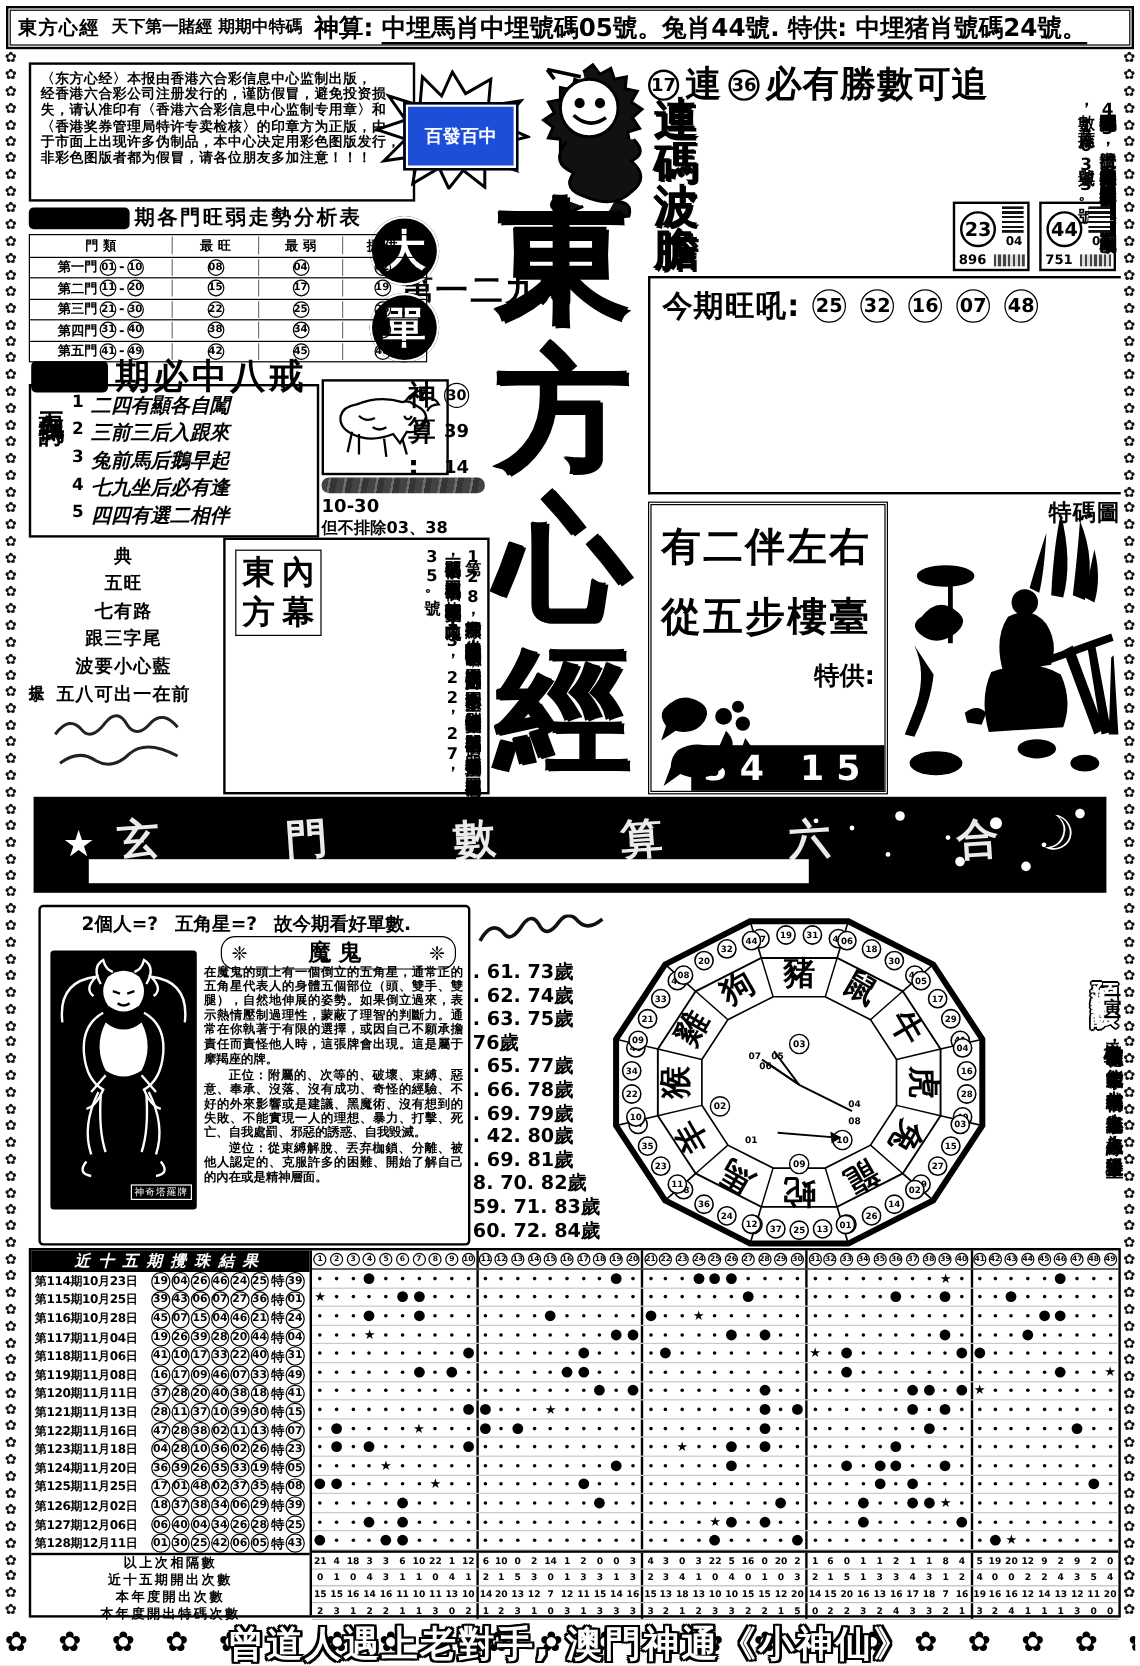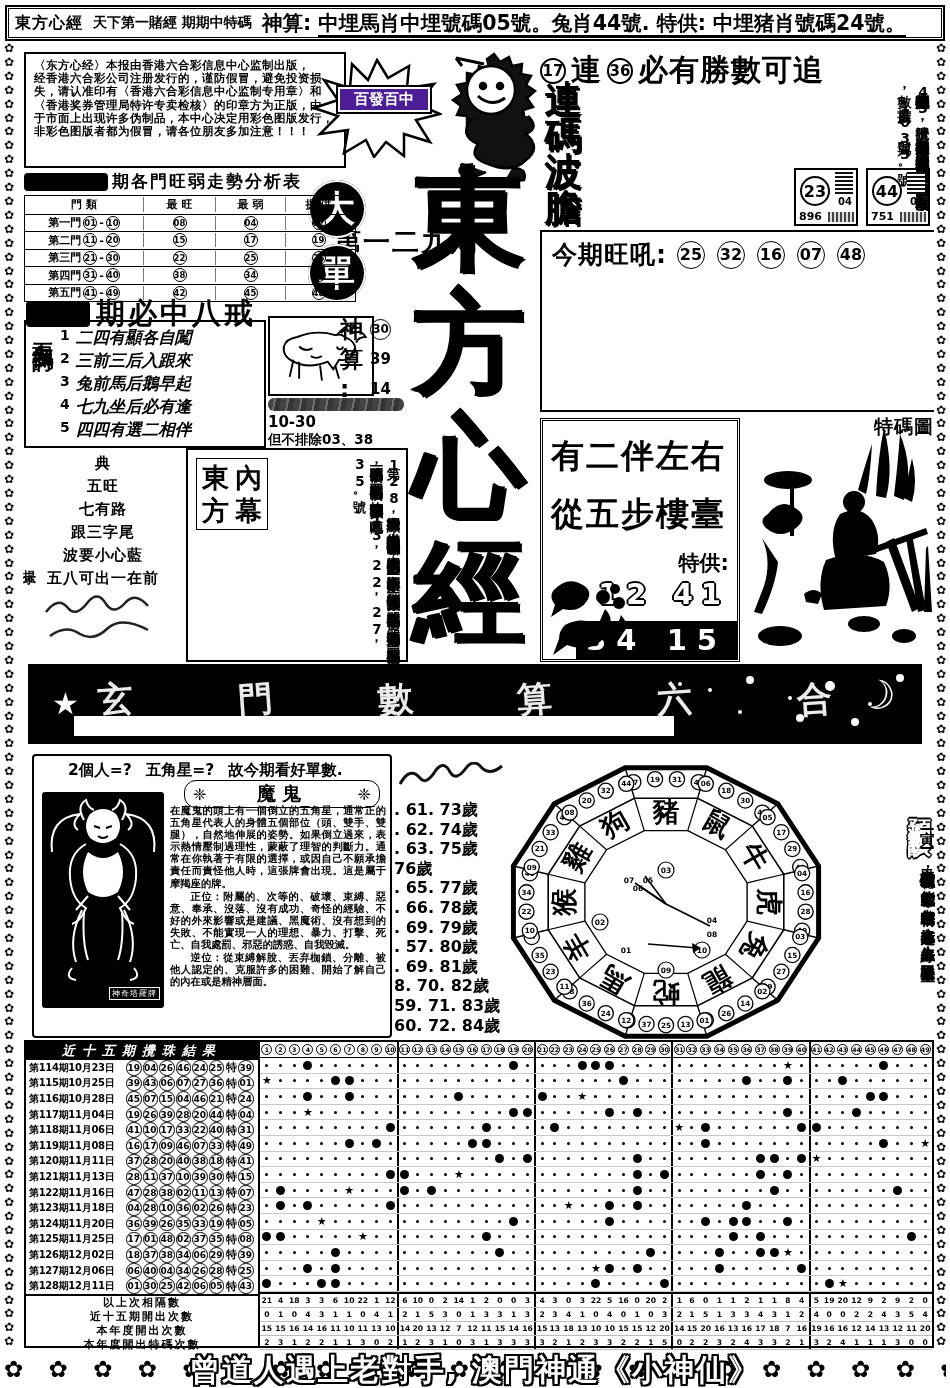--- a/index.html
+++ b/index.html
@@ -15,21 +15,21 @@
   .brand{font-size:16px;font-weight:bold;letter-spacing:1px;white-space:nowrap;}
   .tagline{font-size:14px;font-weight:bold;white-space:nowrap;}
   .headline{font-size:20.5px;font-weight:900;white-space:nowrap;letter-spacing:0px;}
   .headline u{text-decoration:none;border-bottom:2px solid #000;}
   
   #disclaimer{left:24px;top:52px;width:322px;height:116px;border:2px solid #000;padding:5px 8px;
               font-size:11.5px;font-weight:bold;line-height:13.2px;letter-spacing:.5px;}
   
   #burst{left:312px;top:58px;width:130px;height:100px;}
   #badge-text{left:336px;top:85px;width:96px;text-align:center;font-size:15px;font-weight:900;
-              background:#4c1d95;color:#fff;padding:3px 0;border:2px solid #000;box-shadow:0 0 0 2px #fff inset;}
+              background:#1d4ed8;color:#fff;padding:17px 0;border:2px solid #000;box-shadow:0 0 0 2px #fff inset;}
   #clown{left:428px;top:52px;width:118px;height:140px;}
   #issue{left:334px;top:224px;font-size:27px;font-weight:900;letter-spacing:2px;}
   
   #masthead{left:402px;top:156px;width:134px;}
   .m-char{font-size:112px;font-weight:900;line-height:124px;text-align:center;
           text-shadow:2px 2px 0 #000,-1px 1px 0 #000;}
   
   #dadan{left:308px;top:180px;width:62px;}
   .dd-circle{width:58px;height:58px;border-radius:50%;background:#000;color:#fff;display:flex;align-items:center;
              justify-content:center;font-size:36px;font-weight:900;margin-bottom:6px;box-shadow:0 0 0 2px #fff inset;}
@@ -646,21 +646,20 @@
           <span class="cn cn28">07</span>
           <span class="cn cn28">48</span>
         </span>
     </div>
   </div>
 
   <div id="youerban">
     <div class="ye-line">有二伴左右</div>
     <div class="ye-line">從五步樓臺</div>
     <div id="offer-label">特供:</div>
-    <div id="offer-top">12 41</div>
     <div id="offer-bottom">34 15</div>
     <svg id="fish" width="92" height="94" viewBox="0 0 92 94">
       <g fill="#000">
         <path d="M8 28 q14 -16 30 -6 q10 6 4 16 q-8 12 -24 8 l-12 8 4 -12 q-6 -8 -2 -14z"></path>
         <path d="M20 62 q18 -10 36 2 q8 6 0 14 q-14 12 -34 4 l-14 10 6 -16 q0 -8 6 -14z"></path>
         <circle cx="58" cy="34" r="7"></circle>
           <circle cx="70" cy="26" r="5"></circle>
           <circle cx="74" cy="40" r="6"></circle>
         <path d="M60 46 q10 10 2 20 l-8 -6z"></path>
         <path d="M76 52 l10 14 -14 -2z"></path>
@@ -748,21 +747,21 @@
       <path d="M6 22 q10 -18 20 -6 q6 8 16 -8 q8 -10 14 2 q6 10 16 -4 q8 -10 16 0 q8 8 20 -2" fill="none" stroke="#111" stroke-width="3"></path>
     </svg>
     <div id="age-lines">
         <div class="age-line">. 61. 73歲</div>
         <div class="age-line">. 62. 74歲</div>
         <div class="age-line">. 63. 75歲</div>
         <div class="age-line">76歲</div>
         <div class="age-line">. 65. 77歲</div>
         <div class="age-line">. 66. 78歲</div>
         <div class="age-line">. 69. 79歲</div>
-        <div class="age-line">. 57. 80歲</div>
+        <div class="age-line">. 42. 80歲</div>
         <div class="age-line">. 69. 81歲</div>
         <div class="age-line">8. 70. 82歲</div>
         <div class="age-line">59. 71. 83歲</div>
         <div class="age-line">60. 72. 84歲</div>
       </div>
   </div>
 
   <svg class="abs" id="wheel" viewBox="0 0 336 292">
       <polygon points="208.9,13.7 279.7,49.7 320.6,112.0 320.6,184.0 279.7,246.3 208.9,282.3 127.1,282.3 56.3,246.3 15.4,184.0 15.4,112.0 56.3,49.7 127.1,13.7" fill="none" stroke="#000" stroke-width="5"></polygon>
       <polygon points="199.6,44.3 254.3,72.1 285.8,120.2 285.8,175.8 254.3,223.9 199.6,251.7 136.4,251.7 81.7,223.9 50.2,175.8 50.2,120.2 81.7,72.1 136.4,44.3" fill="none" stroke="#000" stroke-width="1.6"></polygon>

